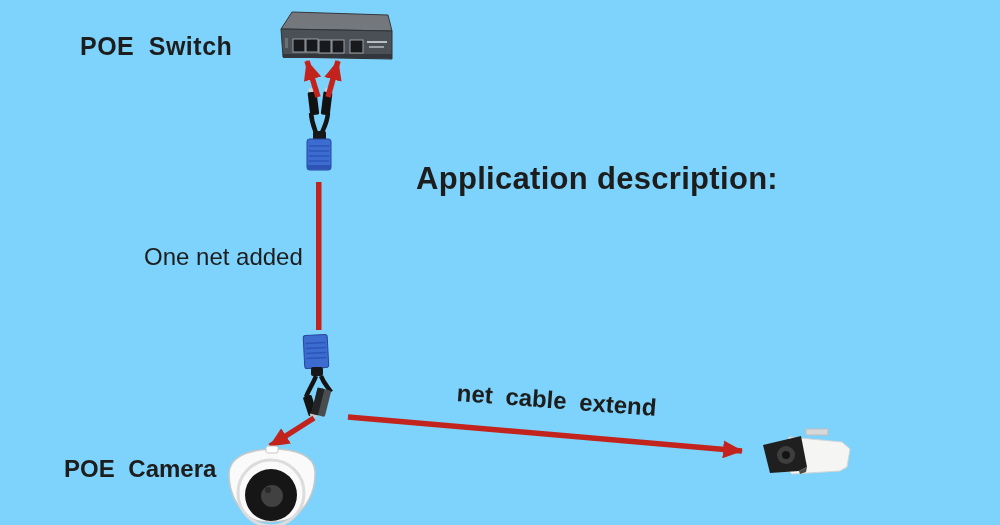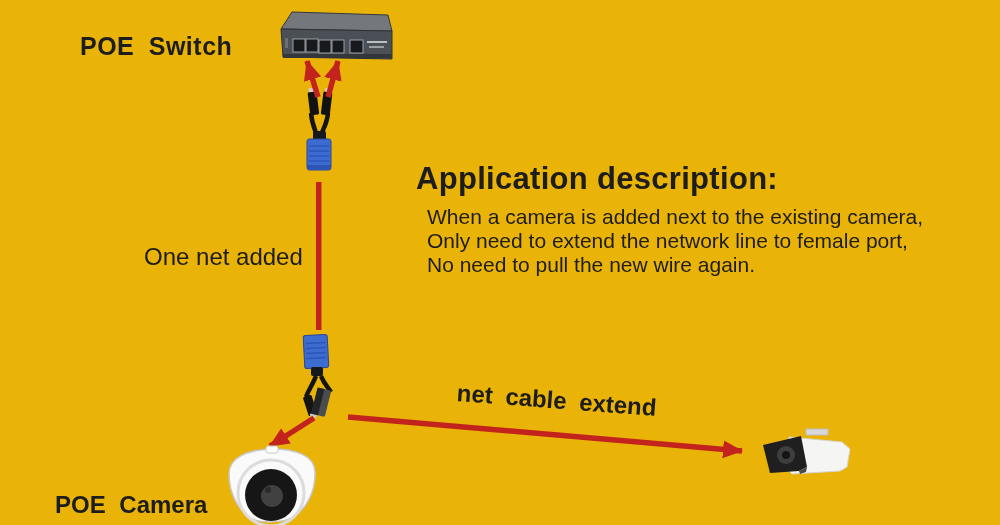--- a/index.html
+++ b/index.html
@@ -1,32 +1,32 @@
 <!DOCTYPE html>
 <html><head>
 <meta charset="utf-8">
 <style>
   html, body { margin: 0; padding: 0; background: #ffffff; }
   .canvas {
     position: relative;
     width: 1000px;
     height: 525px;
-    background: #eab308;
+    background: #7dd3fc;
     overflow: hidden;
     font-family: "Liberation Sans", sans-serif;
     color: #1d1d1d;
   }
   .lbl { position: absolute; white-space: nowrap; }
   #lbl-poe-switch   { left: 80px;  top: 32px;  font-size: 25px; font-weight: bold; word-spacing: 7px; letter-spacing: .5px; }
   #lbl-one-net-cable{ left: 144px; top: 243px; font-size: 24px; }
   #lbl-app-title    { left: 416px; top: 161px; font-size: 31px; font-weight: bold; letter-spacing: .3px; }
   #app-lines        { left: 427px; top: 205px; font-size: 21px; line-height: 24px; }
   #lbl-net-extend   { left: 458px; top: 379px; font-size: 24px; font-weight: bold; word-spacing: 6px;
                       transform: rotate(4.3deg); transform-origin: left top; }
-  #lbl-poe-camera   { left: 55px;  top: 455px; font-size: 24px; font-weight: bold; word-spacing: 7px; margin-top: 36px; }
+  #lbl-poe-camera   { left: 64px;  top: 455px; font-size: 24px; font-weight: bold; word-spacing: 7px; }
   svg#diagram { position: absolute; left: 0; top: 0; }
 </style>
 </head>
 <body>
 
 <div class="canvas">
 
   <svg id="diagram" width="1000" height="525" viewBox="0 0 1000 525">
     <defs>
       <marker id="ah" markerUnits="userSpaceOnUse" markerWidth="22" markerHeight="18" refX="19" refY="9" orient="auto">
@@ -122,22 +122,17 @@
       <polygon points="799,471 807,467 806,472 800,474" fill="#4a4a4a"></polygon>
     </g>
   </svg>
 
   <div class="lbl" id="lbl-poe-switch">POE Switch</div>
 
   <div class="lbl" id="lbl-one-net-cable">One net added</div>
 
   <div class="lbl" id="lbl-app-title">Application description:</div>
 
-  <div class="lbl" id="app-lines">
-    <div>When a camera is added next to the existing camera,</div>
-    <div>Only need to extend the network line to female port,</div>
-    <div>No need to pull the new wire again.</div>
-  </div>
 
   <div class="lbl" id="lbl-net-extend">net cable extend</div>
 
   <div class="lbl" id="lbl-poe-camera">POE Camera</div>
 </div>
 
 </body></html>

